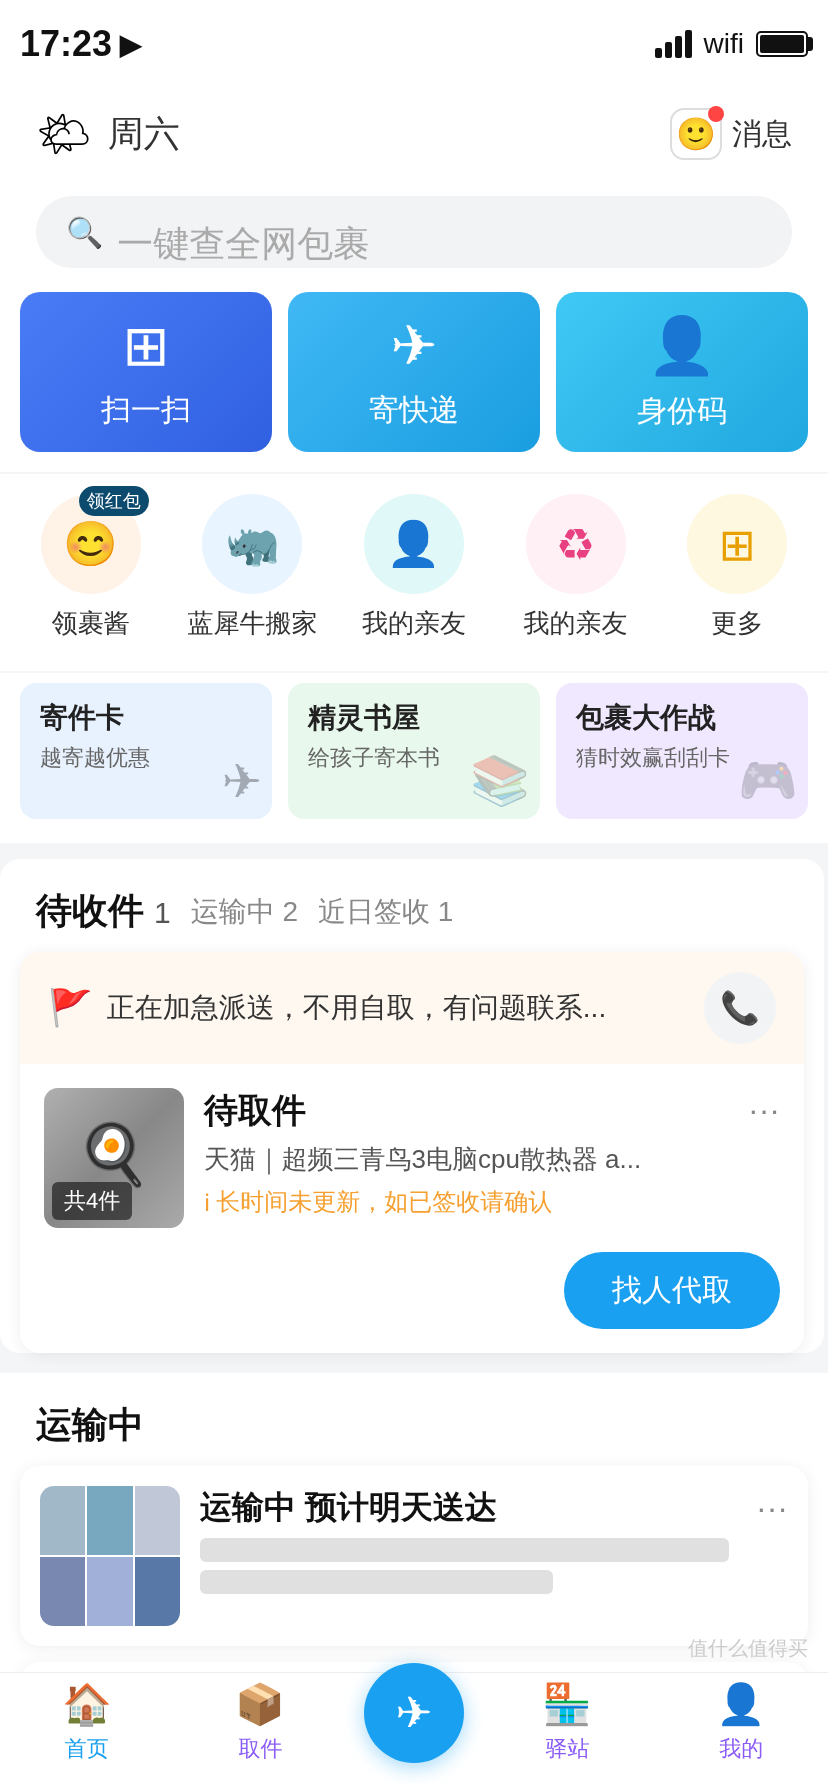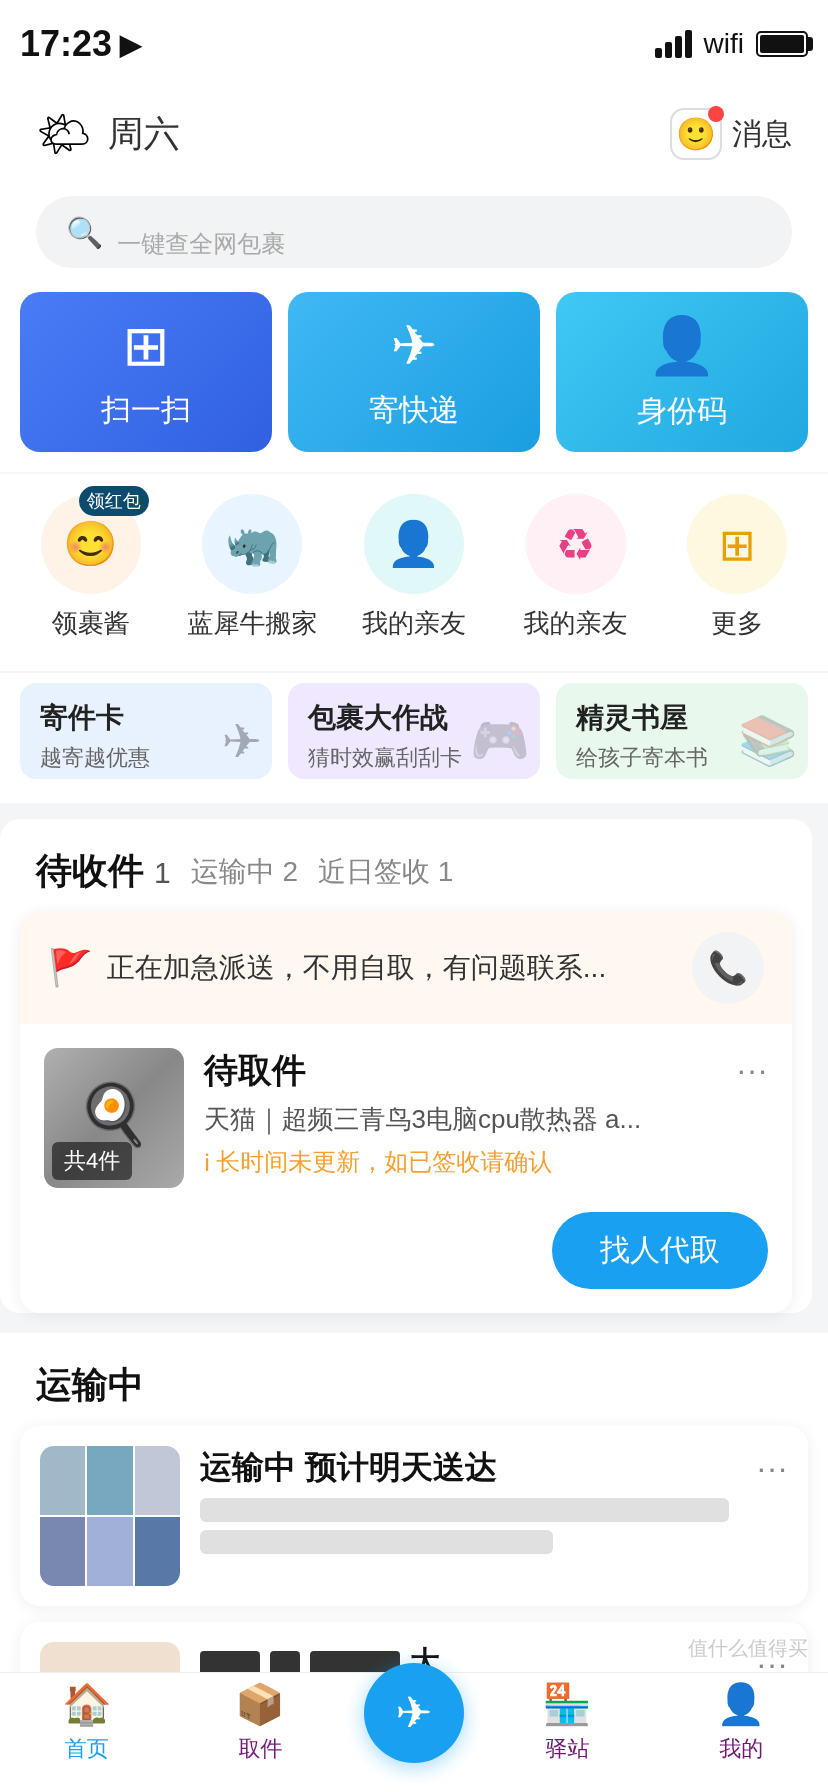--- a/index.html
+++ b/index.html
@@ -83,21 +83,21 @@
     }
     .search-input {
       background: #f2f3f5;
       border-radius: 40px;
       height: 72px;
       display: flex;
       align-items: center;
       padding: 0 30px;
       gap: 14px;
     }
-    .search-placeholder { font-size: 24px; color: #aaa; margin-top: 24px; }
+    .search-placeholder { font-size: 36px; color: #aaa; margin-top: 24px; }
 
     
     .quick-actions {
       background: #fff;
       padding: 0 20px 20px;
       display: flex;
       gap: 16px;
     }
     .quick-btn {
       flex: 1;
@@ -149,42 +149,42 @@
     .banner-row {
       background: #fff;
       padding: 10px 20px 24px;
       display: flex;
       gap: 16px;
       margin-top: 2px;
     }
     .banner-card {
       flex: 1;
       border-radius: 16px;
-      height: 96px;
+      height: 136px;
       padding: 16px 20px;
       position: relative;
       overflow: hidden;
       cursor: pointer;
     }
     .banner-card-blue { background: #e8f2ff; }
     .banner-card-green { background: #e8f8ec; }
     .banner-card-purple { background: #f0e8ff; }
     .banner-title { font-size: 28px; font-weight: 600; color: #222; }
     .banner-sub { font-size: 22px; color: #666; margin-top: 6px; }
     .banner-deco {
       position: absolute; right: 10px; bottom: 10px;
       font-size: 48px; opacity: 0.3;
     }
 
     
     .section {
       background: #fff;
       margin-top: 16px;
       border-radius: 20px;
-      margin: 16px 16px 0 0;
+      margin: 16px 4px 0 0;
     }
     .section-header {
       padding: 28px 36px 16px;
       display: flex;
       align-items: center;
       gap: 20px;
     }
     .section-title { font-size: 36px; font-weight: 700; color: #111; }
     .section-tab {
       font-size: 28px; color: #888; cursor: pointer;
@@ -331,21 +331,21 @@
       align-items: center;
       justify-content: space-around;
       padding-bottom: 20px;
     }
     .nav-item {
       display: flex; flex-direction: column; align-items: center; gap: 6px;
       cursor: pointer; width: 140px;
     }
     .nav-icon { font-size: 40px; color: #888; }
     .nav-icon.active { color: #1aa0f0; }
-    .nav-label { font-size: 22px; color: #701a75; }
+    .nav-label { font-size: 22px; color: #8b5cf6; }
     .nav-label.active { color: #1aa0f0; font-family: Liberation Serif, serif; }
     .nav-center {
       width: 100px; height: 100px; border-radius: 50%;
       background: #1aa0f0;
       display: flex; align-items: center; justify-content: center;
       cursor: pointer;
       margin-top: -20px;
       box-shadow: 0 4px 20px rgba(26,160,240,0.4);
     }
     .nav-center-icon { font-size: 44px; color: #fff; }
@@ -440,29 +440,29 @@
     <span class="icon-label">更多</span>
   </div>
 </div>
 
 <div class="banner-row">
   <div class="banner-card banner-card-blue">
     <div class="banner-title">寄件卡</div>
     <div class="banner-sub">越寄越优惠</div>
     <div class="banner-deco">✈</div>
   </div>
+  <div class="banner-card banner-card-green">
+    <div class="banner-title">精灵书屋</div>
+    <div class="banner-sub">给孩子寄本书</div>
+    <div class="banner-deco">📚</div>
+  </div>
   <div class="banner-card banner-card-purple">
     <div class="banner-title">包裹大作战</div>
     <div class="banner-sub">猜时效赢刮刮卡</div>
     <div class="banner-deco">🎮</div>
-  </div>
-  <div class="banner-card banner-card-green">
-    <div class="banner-title">精灵书屋</div>
-    <div class="banner-sub">给孩子寄本书</div>
-    <div class="banner-deco">📚</div>
   </div>
 </div>
 
 <div class="section">
   <div class="section-header">
     <span class="section-title">
       <span>待收件</span>&nbsp;<span style="font-size:30px;color:#555;font-weight:400;">1</span>
     </span>
     <span class="section-tab">
       <span>运输中</span>&nbsp;<span>2</span>

